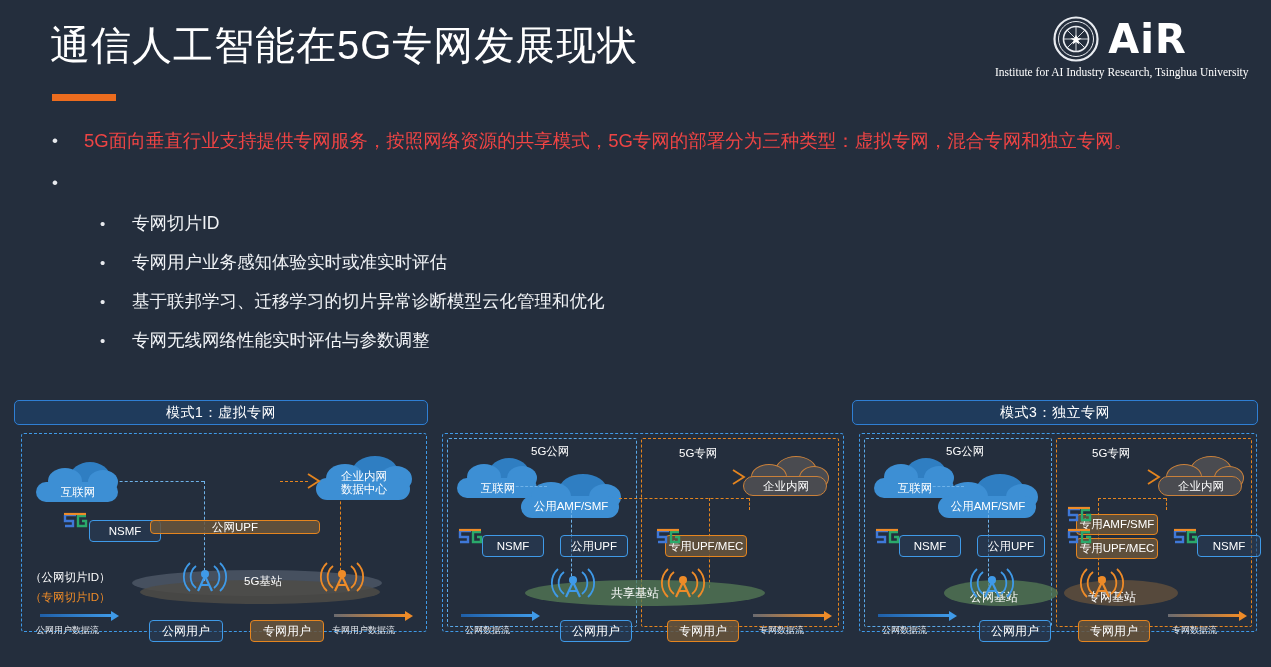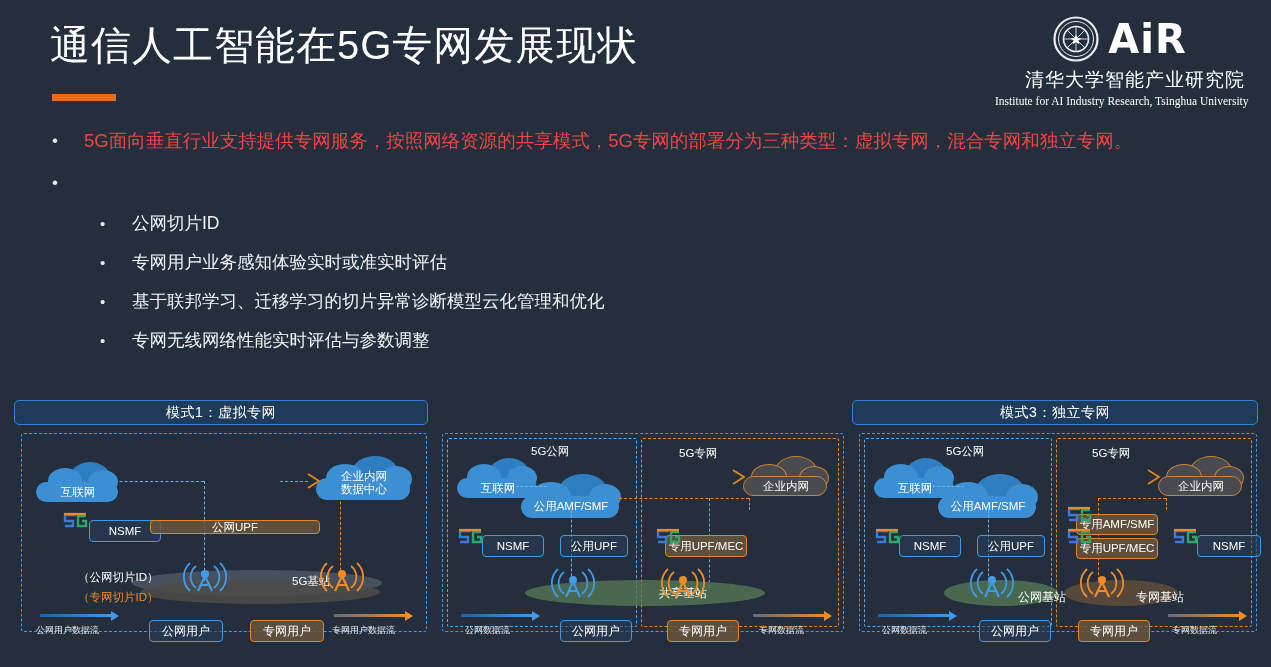--- a/index.html
+++ b/index.html
@@ -17,21 +17,21 @@
     position: absolute; left: 50px; top: 18px;
     font-size: 40px; font-weight: 400; letter-spacing: 1px;
     color: #ffffff; white-space: nowrap;
   }
   .title-rule {
     position: absolute; left: 52px; top: 94px;
     width: 64px; height: 7px; background: #ec6c1e;
   }
 
   
-  .logo-block { position: absolute; right: 26px; top: 14px; width: 250px; text-align: right; }
+  .logo-block { position: absolute; right: 26px; top: 14px; width: 250px; text-align: left; }
   .logo-row { display: flex; align-items: center; justify-content: center; gap: 9px; height: 50px; }
   .seal { width: 46px; height: 46px; position: relative; }
   .air-word { font-size: 40px; font-weight: 700; letter-spacing: 1px; color: #fff; line-height: 1; font-family: "DejaVu Sans", sans-serif;}
   .logo-cn { font-size: 19px; letter-spacing: 1px; margin-top: 3px; white-space: nowrap; }
   .logo-en { font-size: 11.5px; margin-top: 2px; font-family: "Liberation Serif", serif; white-space: nowrap; }
 
   
   .bullets { position: absolute; left: 52px; top: 128px; width: 1180px; }
   .b1 { display: flex; align-items: flex-start; margin-bottom: 16px; }
   .b1 .dot { width: 32px; font-size: 17px; line-height: 25px; color: #e8eaee; }
@@ -92,21 +92,21 @@
   .tower { position: absolute; width: 56px; height: 34px; z-index: 6; }
 
   
   .ellipse { position: absolute; border-radius: 50%; }
   .ellipse.gray   { background: rgba(150,160,175,.30); }
   .ellipse.dgray  { background: rgba(78,75,70,.85); }
   .ellipse.green  { background: rgba(86,124,86,.75); }
   .ellipse.brown  { background: rgba(92,76,60,.9); }
 
   .dlabel { position: absolute; font-size: 9px; color: #e4e8ee; white-space: nowrap; }
-  .slabel { position: absolute; font-size: 12px; color: #ffffff; white-space: nowrap; margin-left: 48px; }
+  .slabel { position: absolute; font-size: 12px; color: #ffffff; white-space: nowrap; }
   .slabel.w  { color: #ffffff; }
   .slabel.o  { color: #ee8b28; }
 
   
   .vline { position: absolute; width: 0; border-left: 1.2px dashed #6fb2e8; }
   .vline.o { border-left-color: #e5851f; }
   .hline { position: absolute; height: 0; border-top: 1.2px dashed #6fb2e8; }
   .hline.o { border-top-color: #e5851f; }
 
   .flowarrow { position: absolute; height: 3px; }
@@ -137,36 +137,35 @@
           <line x1="23" y1="10.5" x2="23" y2="35.5"></line>
           <line x1="10.5" y1="23" x2="35.5" y2="23"></line>
           <line x1="14.2" y1="14.2" x2="31.8" y2="31.8"></line>
           <line x1="31.8" y1="14.2" x2="14.2" y2="31.8"></line>
         </g>
         <polygon points="23,18.4 24.5,22.2 28.6,22.2 25.3,24.6 26.5,28.4 23,26.1 19.5,28.4 20.7,24.6 17.4,22.2 21.5,22.2" fill="#ffffff"></polygon>
       </svg>
     </span>
     <span class="air-word">AiR</span>
   </div>
-  <div class="logo-cn">清华大学智能产业研究院</div>
   <div class="logo-en">Institute for AI Industry Research, Tsinghua University</div>
 </div>
 
 <div class="bullets">
   <div class="b1">
     <span class="dot">•</span>
     <span class="txt">5G面向垂直行业支持提供专网服务，按照网络资源的共享模式，5G专网的部署分为三种类型：虚拟专网，混合专网和独立专网。</span>
   </div>
   <div class="b1">
     <span class="dot">•</span>
   </div>
   <div class="sub">
     <div class="b2">
       <span class="dot">•</span>
-      <span class="txt">公网切片ID</span>
+      <span class="txt">专网切片ID</span>
     </div>
     <div class="b2">
       <span class="dot">•</span>
       <span class="txt">专网用户业务感知体验实时或准实时评估</span>
     </div>
     <div class="b2">
       <span class="dot">•</span>
       <span class="txt">基于联邦学习、迁移学习的切片异常诊断模型云化管理和优化</span>
     </div>
     <div class="b2">

